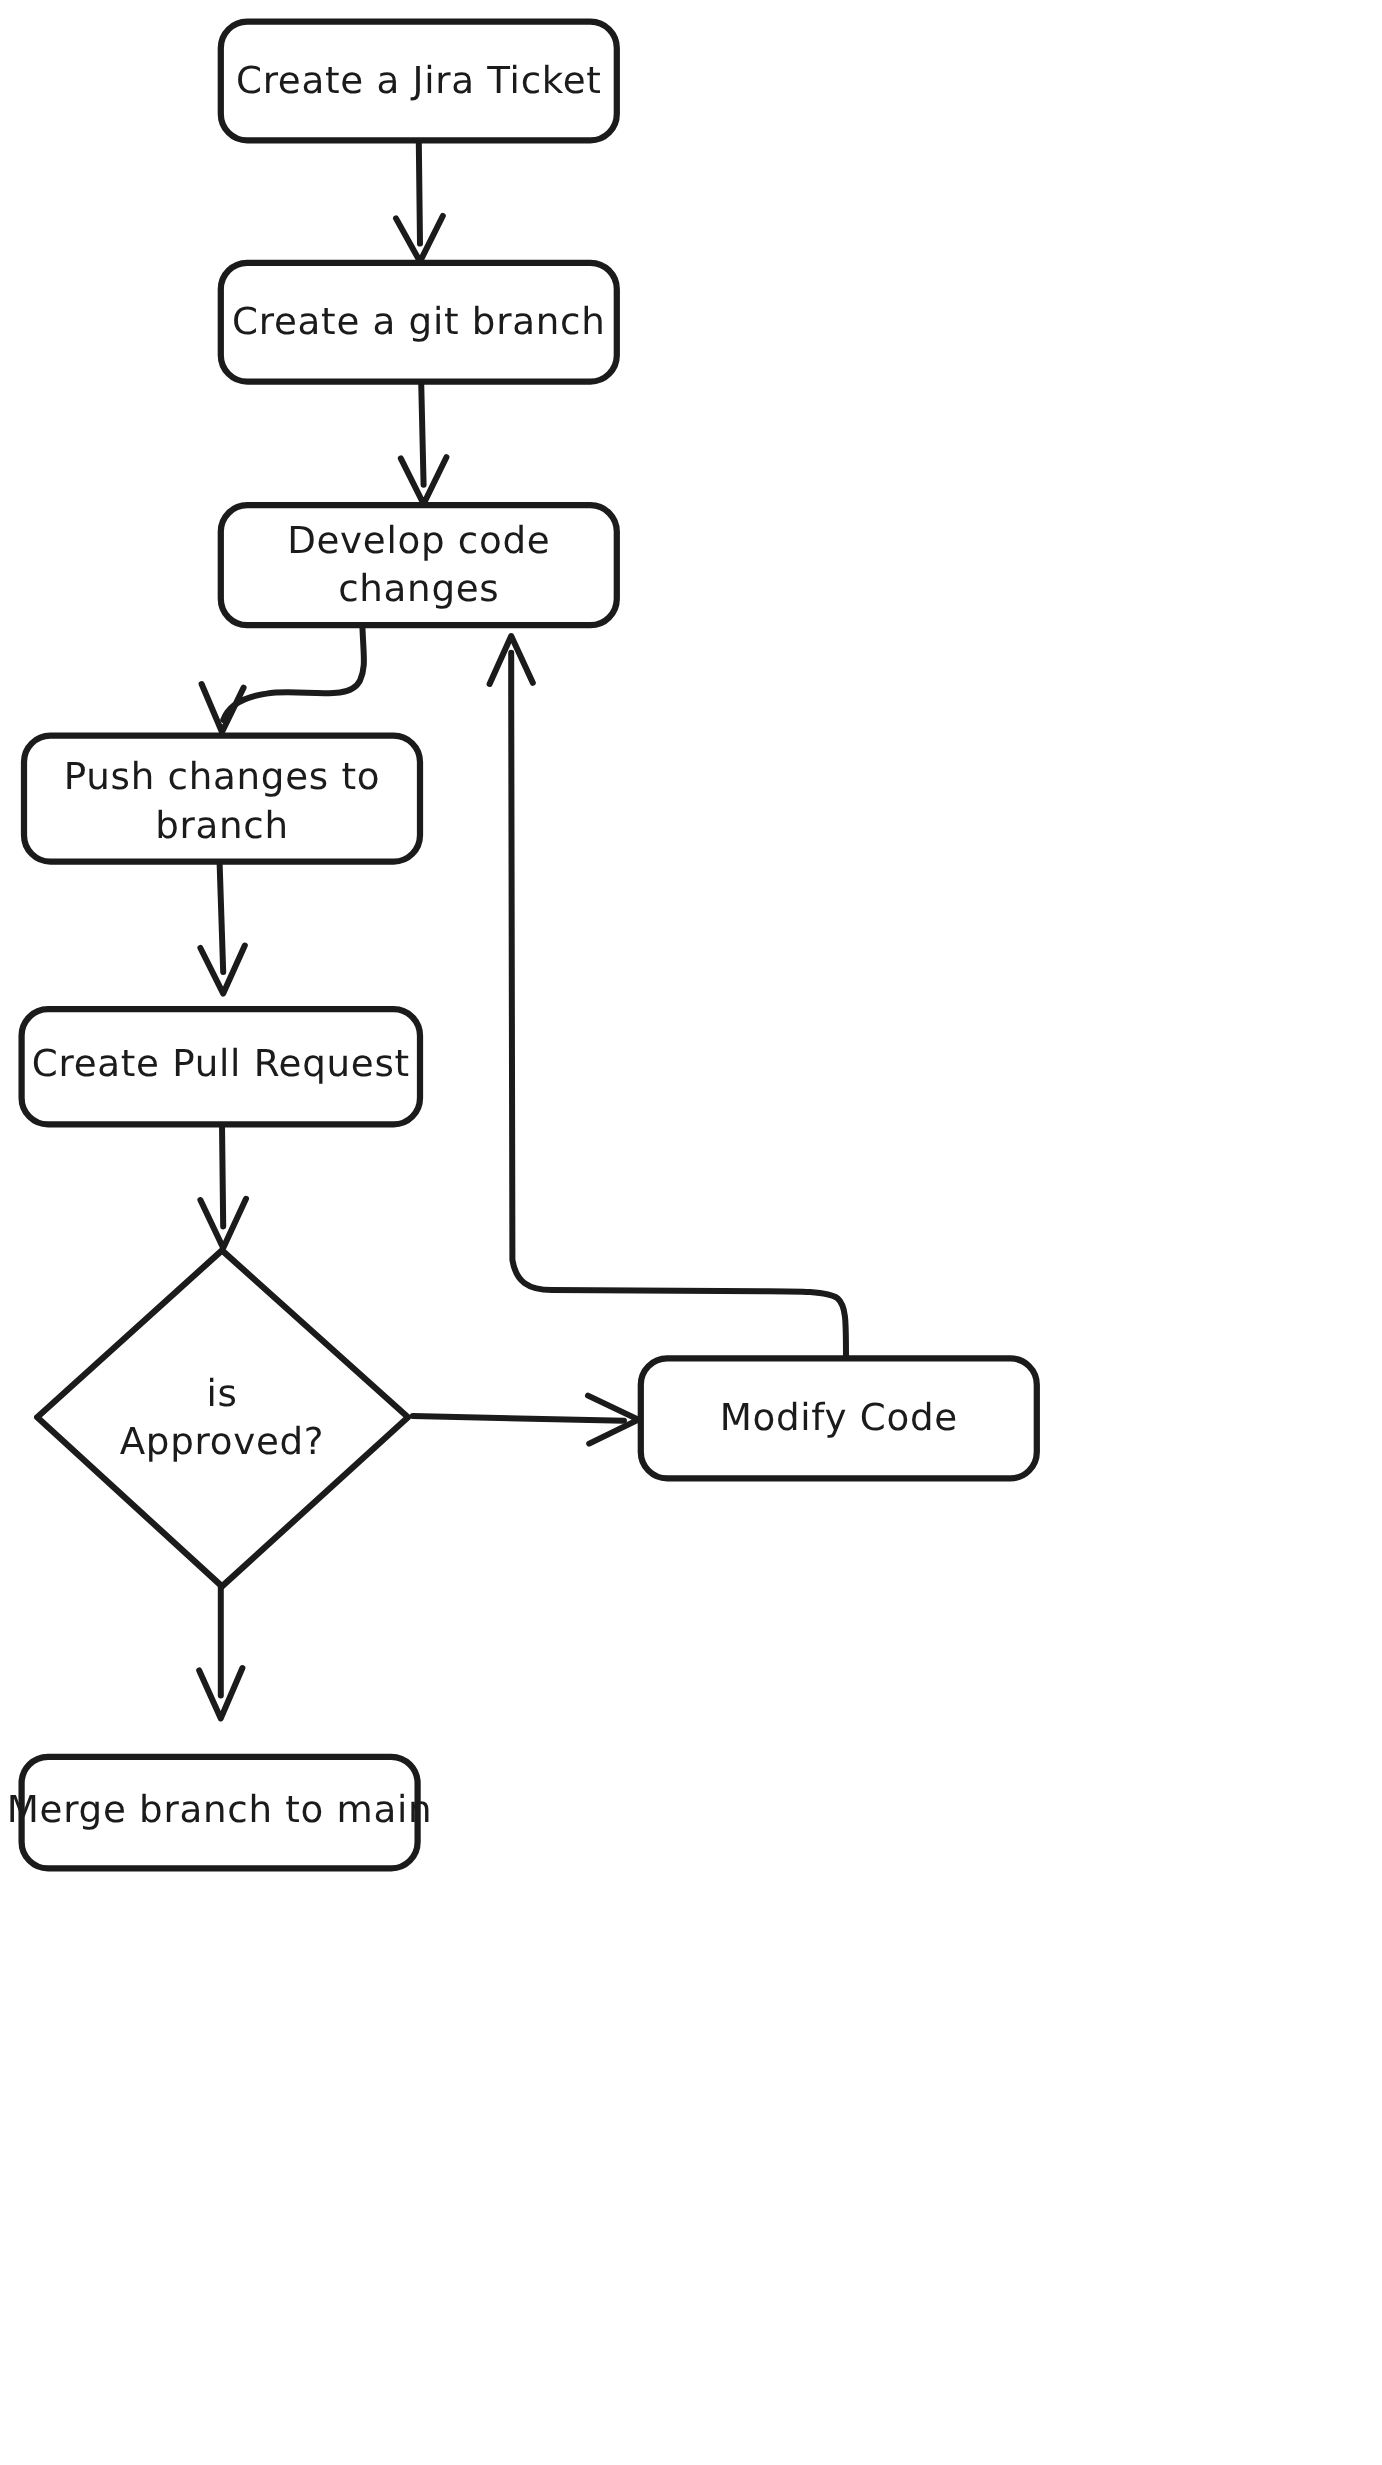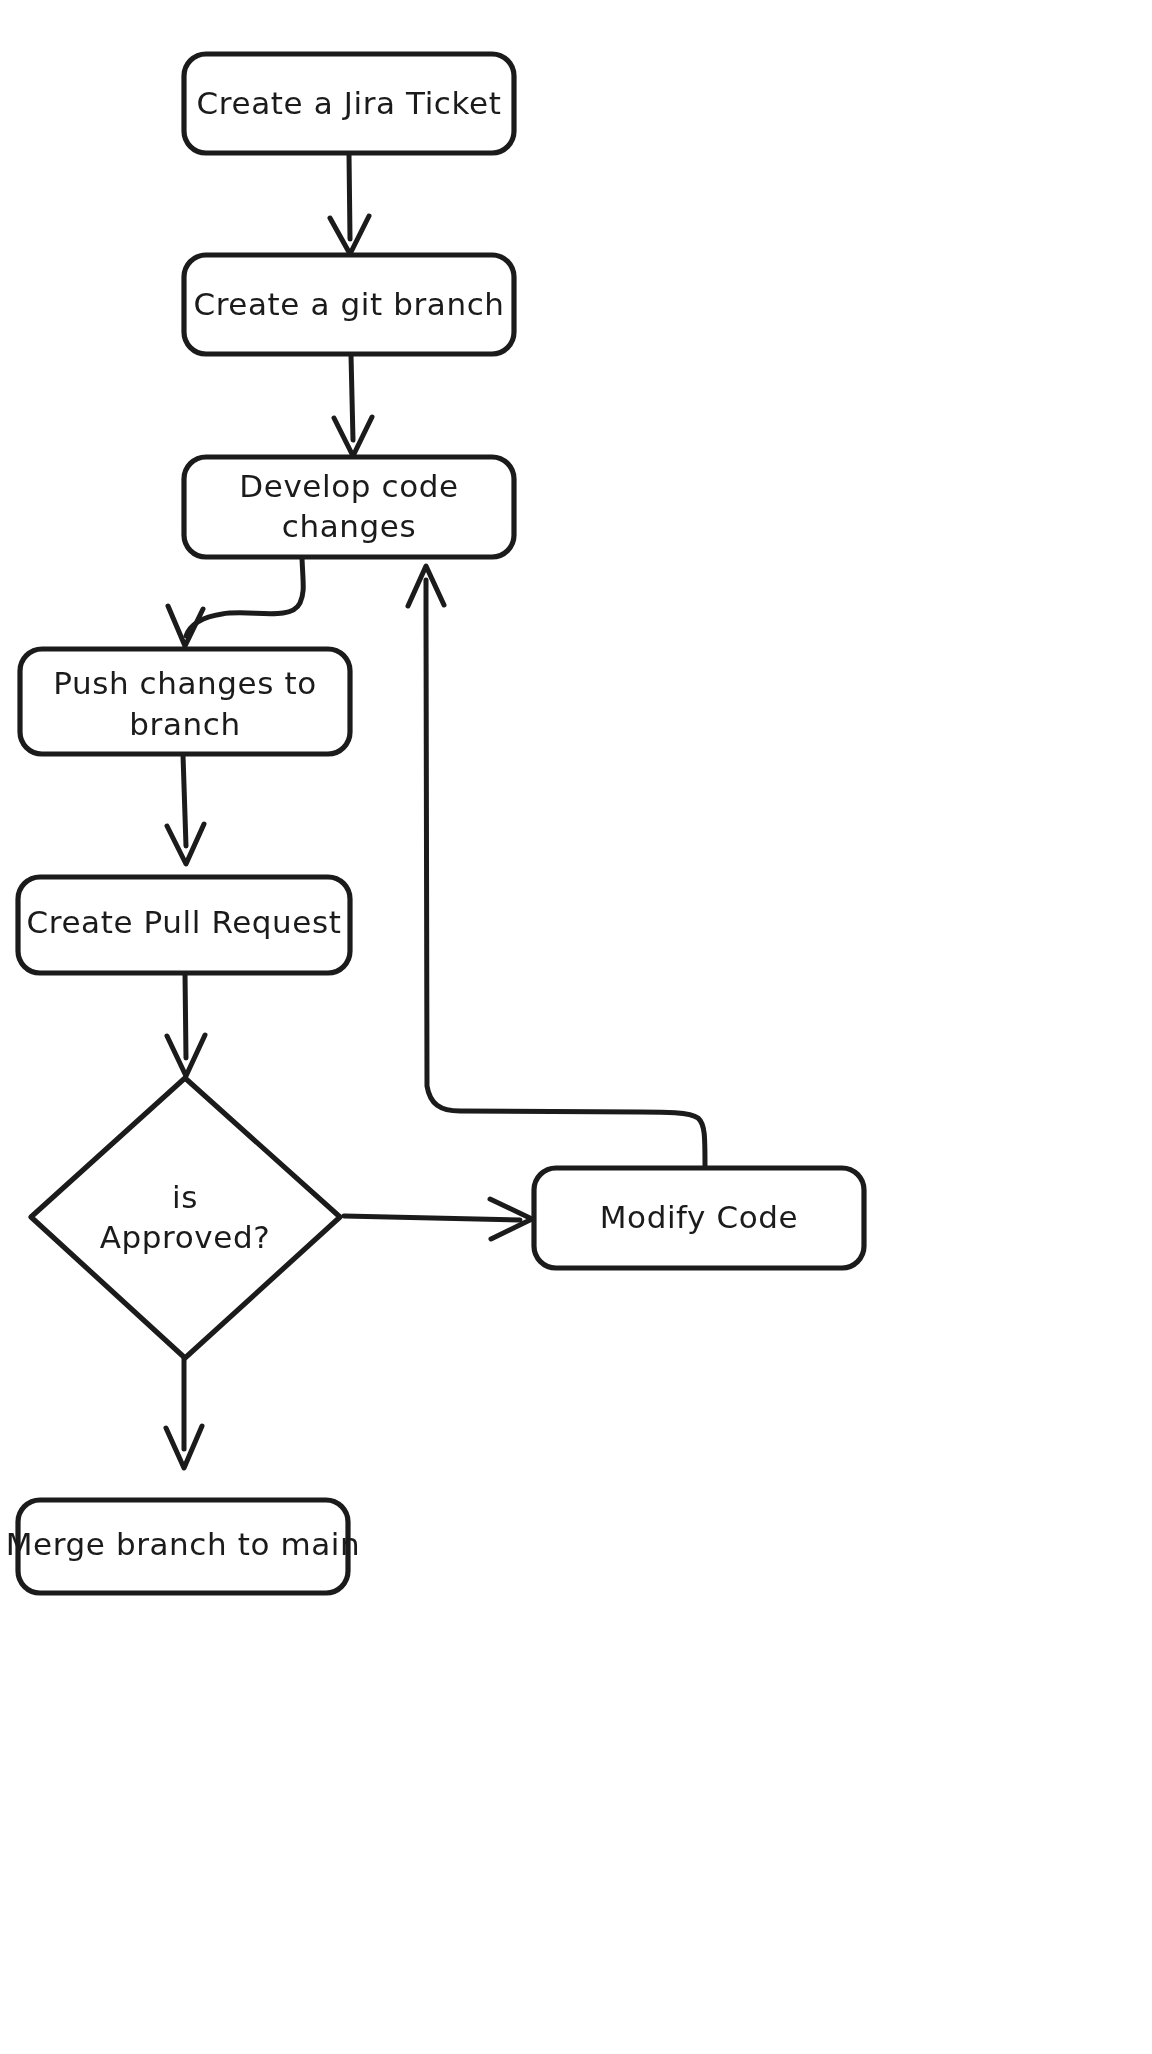--- a/index.html
+++ b/index.html
@@ -10,21 +10,20 @@
   }
   body {
     font-family: "DejaVu Sans", sans-serif;
   }
   #canvas {
     position: relative;
     width: 1152px;
     height: 1824px;
     background: #ffffff;
     overflow: hidden;
-    margin-top: 36px;
   }
   svg#flow {
     position: absolute;
     left: 0;
     top: 0;
     width: 1152px;
     height: 2054px;
   }
   .node-shape {
     fill: #ffffff;

